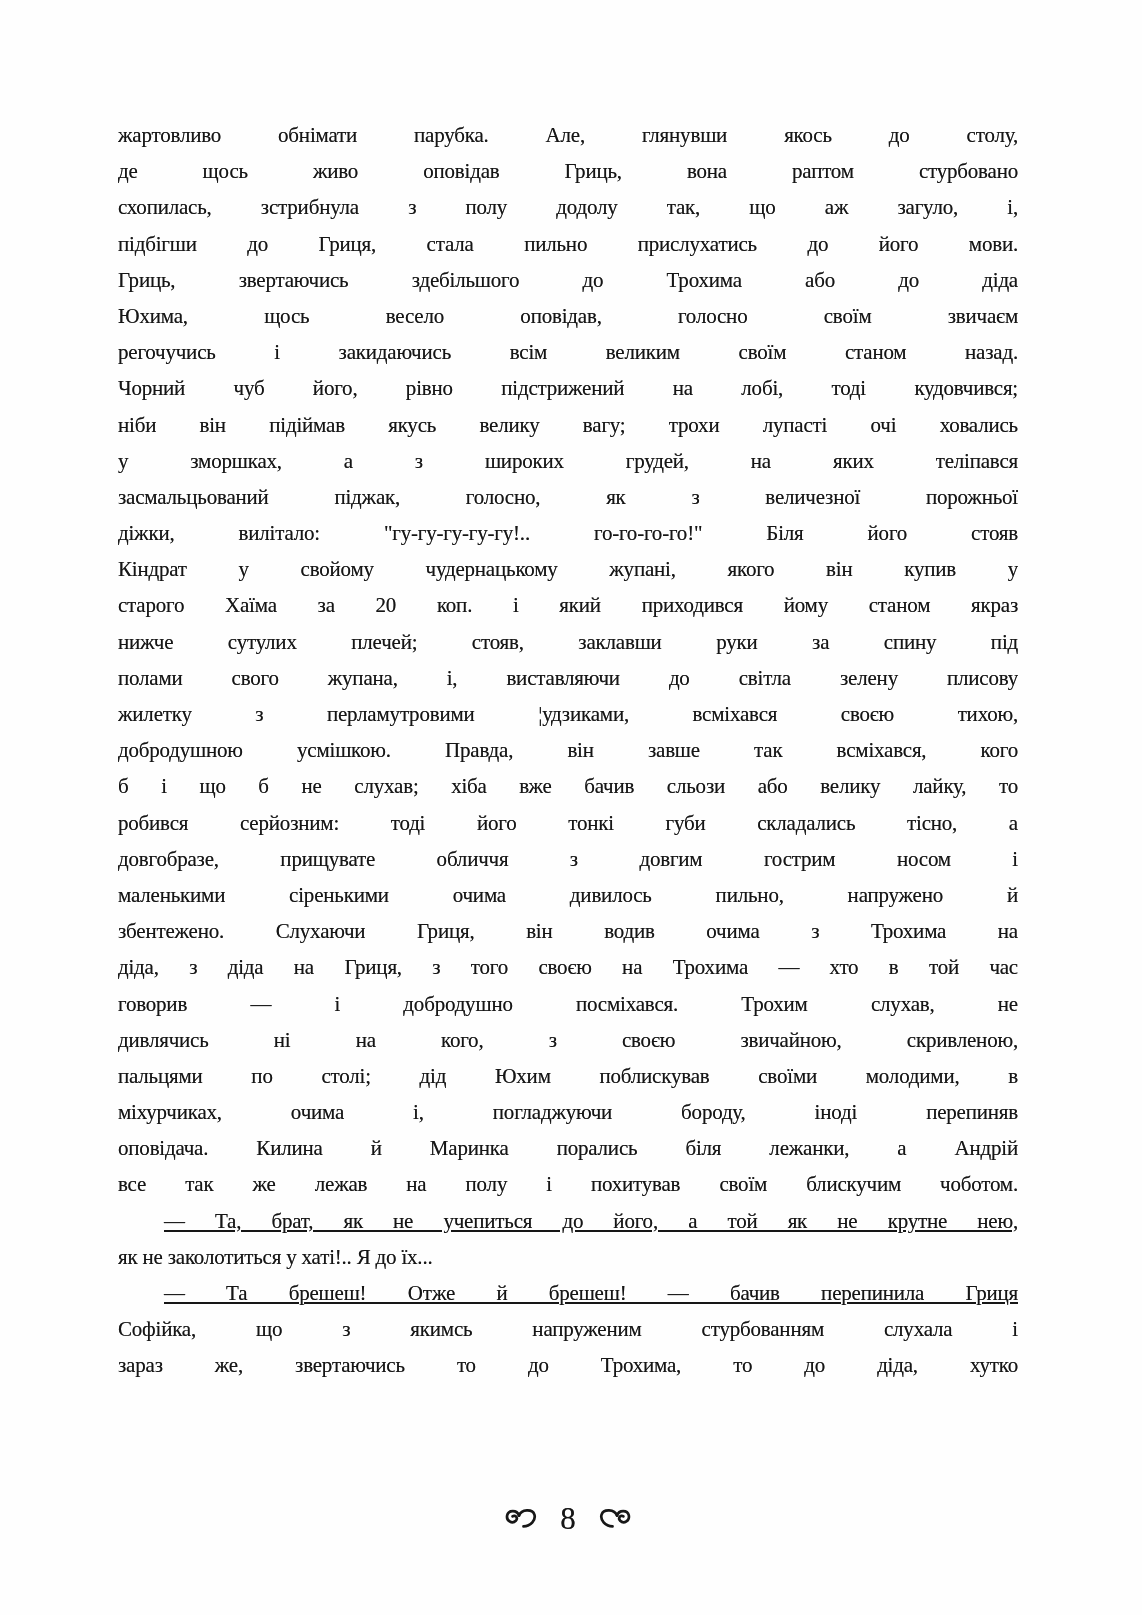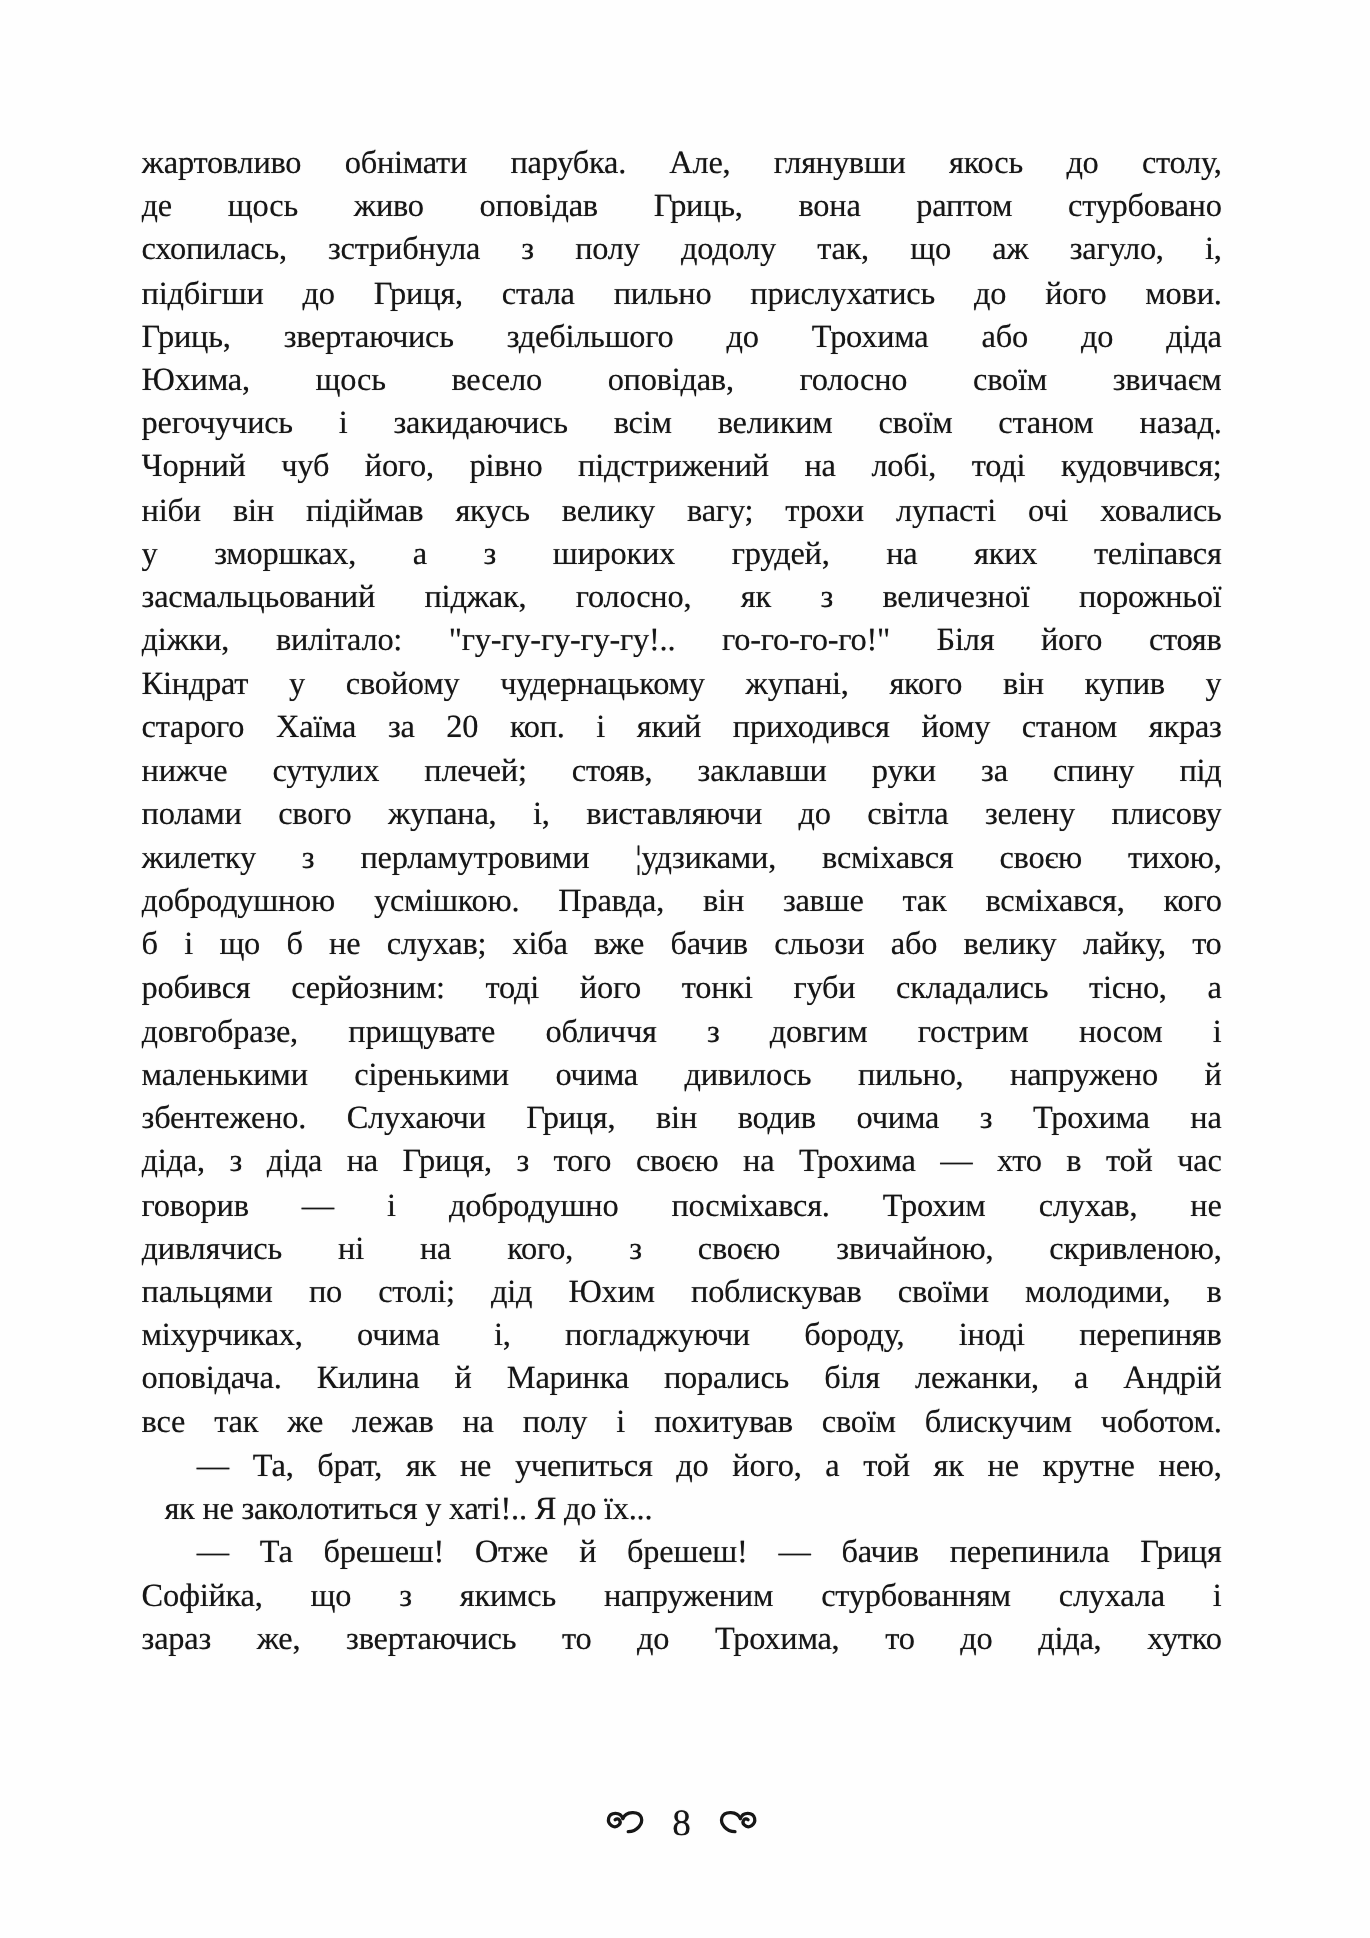--- a/index.html
+++ b/index.html
@@ -14,35 +14,35 @@
   }
   .textblock{
     position:absolute;
     left:118px;
     top:117px;
     width:900px;
   }
   .line{
     height:36.2px;
     line-height:36.2px;
-    font-size:27px;
+    font-size:21px;
     letter-spacing:-0.2px;
     text-align:justify;
     text-align-last:justify;
     overflow:hidden;
     text-shadow:0 0 0.6px rgba(20,20,20,0.6);
     white-space:normal;
   }
   .line.short{
     text-align:left;
     text-align-last:left;
-    margin-left:19px;
   }
   .line.indent{
     text-indent:46px;
+    text-decoration:underline;
   }
   .footer{
     position:absolute;
     left:118px;
     top:1503px;
     width:900px;
     display:flex;
     justify-content:center;
     align-items:center;
     gap:22px;

